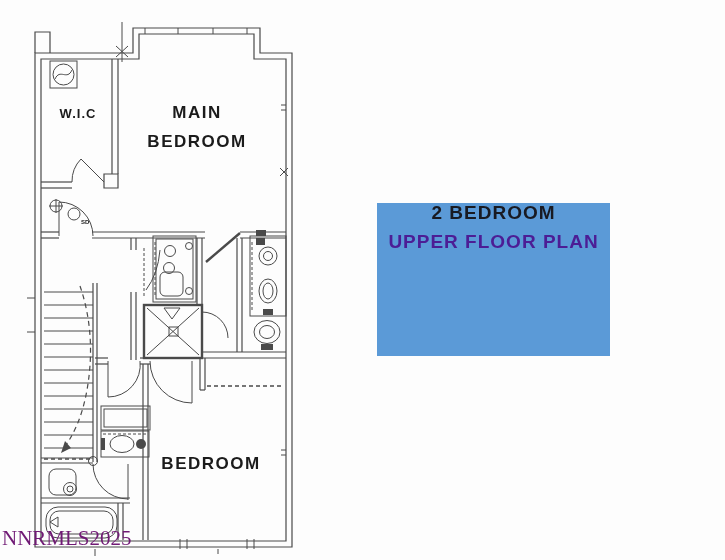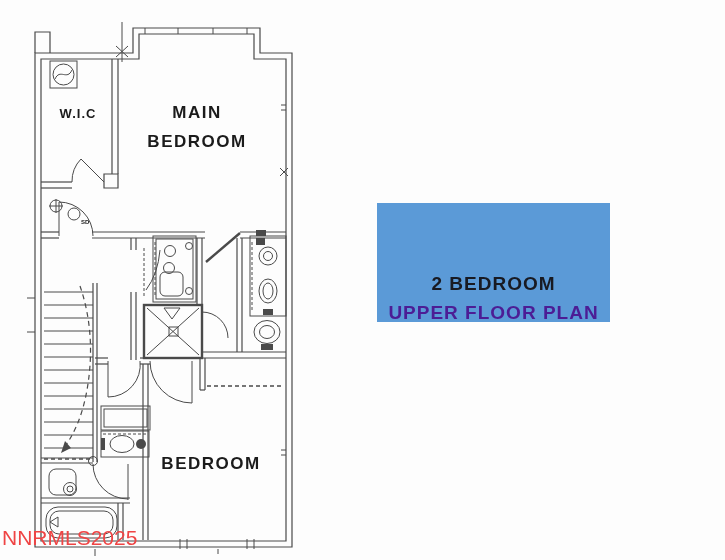--- a/index.html
+++ b/index.html
@@ -16,22 +16,22 @@
   #plan-svg .fix{fill:none;stroke:currentColor;stroke-width:1;}
   #plan-svg .fill{fill:currentColor;stroke:none;}
   #plan-svg .dash{fill:none;stroke:currentColor;stroke-width:1.2;stroke-dasharray:5 4;}
   #plan-svg .dash2{fill:none;stroke:currentColor;stroke-width:1.6;stroke-dasharray:4 3;}
   #plan-svg .mdash{fill:none;stroke:currentColor;stroke-width:1;stroke-dasharray:3 2;}
   #plan-svg text{fill:#1b1b1b;font-family:"Liberation Sans",sans-serif;font-weight:bold;}
   .room-label{font-size:17px;letter-spacing:1.5px;}
   .small-label{font-size:13px;letter-spacing:1px;}
   .tiny-label{font-size:6px;letter-spacing:0;}
   #info-card{
-    position:absolute;left:377px;top:203px;width:233px;height:119px;
-    display:flex;flex-direction:column;align-items:center;justify-content:flex-end;
+    position:absolute;left:377px;top:203px;width:233px;height:153px;
+    display:flex;flex-direction:column;align-items:center;justify-content:flex-start;
     gap:10px;
   }
   #info-card .card-line{
     font-weight:bold;font-size:19px;letter-spacing:1px;line-height:1;
     white-space:nowrap;
   }
   #watermark{
     position:absolute;left:2px;top:526px;
     font-size:21px;color:#aeaeae;letter-spacing:0;
     z-index:5;font-weight:normal;
@@ -273,14 +273,14 @@
     <text class="room-label" x="197" y="118" text-anchor="middle">MAIN</text>
     <text class="room-label" x="197" y="147" text-anchor="middle">BEDROOM</text>
     <text class="room-label" x="211" y="469" text-anchor="middle">BEDROOM</text>
   </svg>
 
   <div id="info-card" style="background: rgb(91, 154, 215);">
     <div class="card-line" style="color: rgb(24, 26, 34);">2 BEDROOM</div>
     <div class="card-line" style="color: #4c1d95;">UPPER FLOOR PLAN</div>
   </div>
 
-  <div id="watermark" style="color: #ef4444;">NNRMLS2025</div>
+  <div id="watermark" style="color: #701a75; font-family: Liberation Serif, serif;">NNRMLS2025</div>
 </div>
 
 </body></html>

